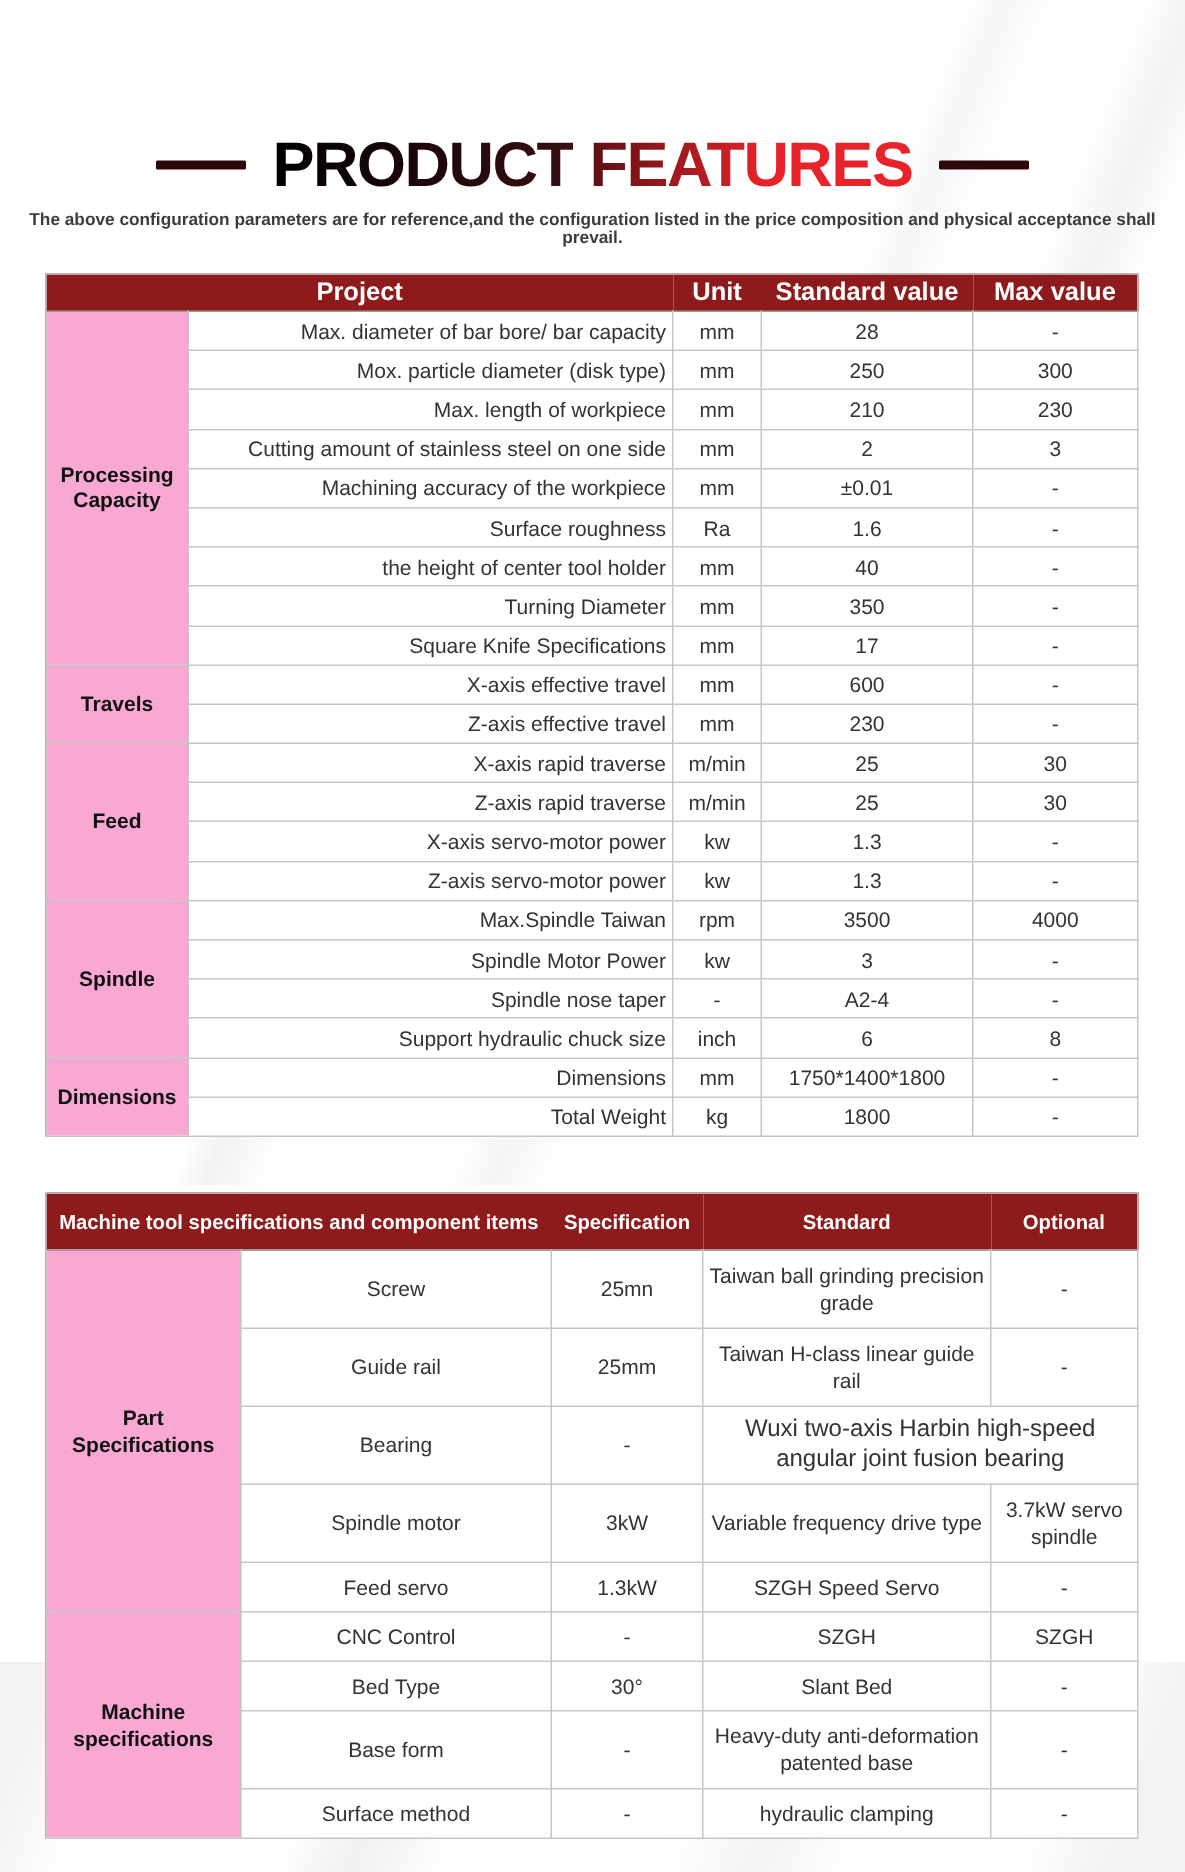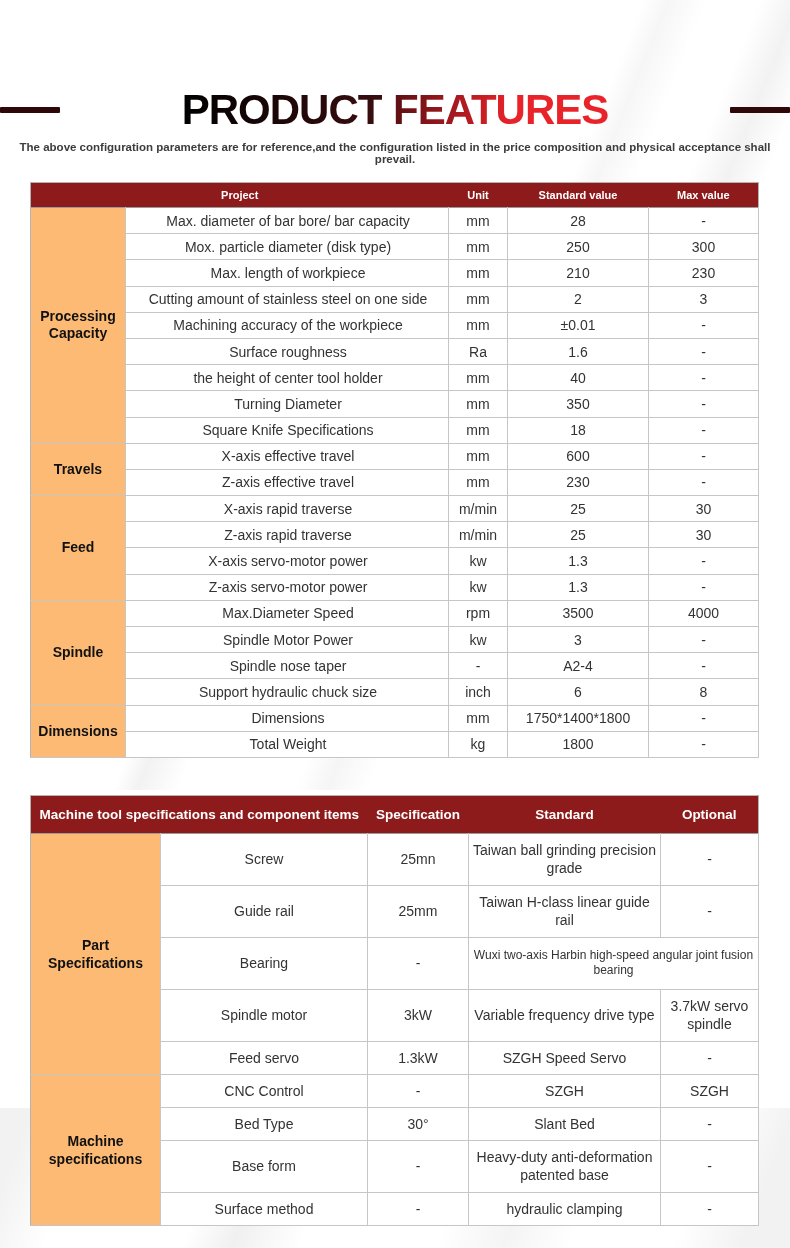--- a/index.html
+++ b/index.html
@@ -31,21 +31,21 @@
   }
   .decor-bottom{
     bottom:0;left:0;width:790px;height:140px;
     background:linear-gradient(112deg,rgba(0,0,0,0.05) 4%,transparent 12%,transparent 28%,rgba(0,0,0,0.06) 34%,transparent 42%,transparent 58%,rgba(0,0,0,0.045) 66%,transparent 74%,transparent 86%,rgba(0,0,0,0.05) 94%);
   }
   .content{position:relative;z-index:1;}
 
   
   .title-row{
     margin-top:86px;
-    display:flex;align-items:center;justify-content:space-between;
+    display:flex;align-items:center;justify-content:center;
     gap:18px;height:48px;
   }
   .title-rule{width:60px;height:6px;background:#2e0808;border-radius:1px;}
   h1.page-title{
     font-size:42px;line-height:1;font-weight:bold;letter-spacing:-1px;
     white-space:nowrap;
   }
   .t-dark{color:#141414;}
   .t-red{color:var(--accent-red);}
   @supports (-webkit-background-clip:text) or (background-clip:text){
@@ -67,36 +67,36 @@
     border:1px solid var(--border-light);
     vertical-align:middle;text-align:center;
     font-size:14px;color:var(--text-main);
     padding:2px 4px;
   }
   tr.group-first td{border-top:1px solid var(--border-dark);}
   table{border:1px solid #b3b3b3;}
   td.group-cell{
     font-weight:bold;color:#111111;line-height:1.25;
     border-left:1px solid #b3b3b3;
-    background:#fdba74;
+    background:#f9a8d4;
   }
 
   
   #spec-table{margin-top:17px;}
-  #spec-table th{height:25px;font-size:11px;}
+  #spec-table th{height:25px;font-size:17px;}
   #spec-table tbody tr{height:26.2px;}
-  #spec-table td.col-project{text-align:center;padding-left:6px;}
+  #spec-table td.col-project{text-align:right;padding-left:6px;}
 
   
   #component-table{margin-top:37px;}
   #component-table th{height:38px;font-size:13.5px;}
   #component-table tbody tr{height:33px;}
   #component-table tbody tr.tall{height:52px;}
   #component-table td{line-height:1.3;}
-  #component-table td.span2{font-size:12px;}
+  #component-table td.span2{font-size:16px;}
   #component-table td.small{font-size:14px;}
 </style>
 </head>
 <body>
 
 <div class="decor decor-tr"></div>
 <div class="decor decor-mid"></div>
 <div class="decor decor-bottom"></div>
 
 <div class="content">
@@ -171,21 +171,21 @@
         </tr>
         <tr>
           <td class="col-project">Turning Diameter</td>
           <td class="col-unit">mm</td>
           <td class="col-standard">350</td>
           <td class="col-max">-</td>
         </tr>
         <tr>
           <td class="col-project">Square Knife Specifications</td>
           <td class="col-unit">mm</td>
-          <td class="col-standard">18</td>
+          <td class="col-standard">17</td>
           <td class="col-max">-</td>
         </tr>
         <tr class="group-first">
           <td class="group-cell" rowspan="2">Travels</td>
           <td class="col-project">X-axis effective travel</td>
           <td class="col-unit">mm</td>
           <td class="col-standard">600</td>
           <td class="col-max">-</td>
         </tr>
         <tr>
@@ -214,21 +214,21 @@
           <td class="col-max">-</td>
         </tr>
         <tr>
           <td class="col-project">Z-axis servo-motor power</td>
           <td class="col-unit">kw</td>
           <td class="col-standard">1.3</td>
           <td class="col-max">-</td>
         </tr>
         <tr class="group-first">
           <td class="group-cell" rowspan="4">Spindle</td>
-          <td class="col-project">Max.Diameter Speed</td>
+          <td class="col-project">Max.Spindle Taiwan</td>
           <td class="col-unit">rpm</td>
           <td class="col-standard">3500</td>
           <td class="col-max">4000</td>
         </tr>
         <tr>
           <td class="col-project">Spindle Motor Power</td>
           <td class="col-unit">kw</td>
           <td class="col-standard">3</td>
           <td class="col-max">-</td>
         </tr>

